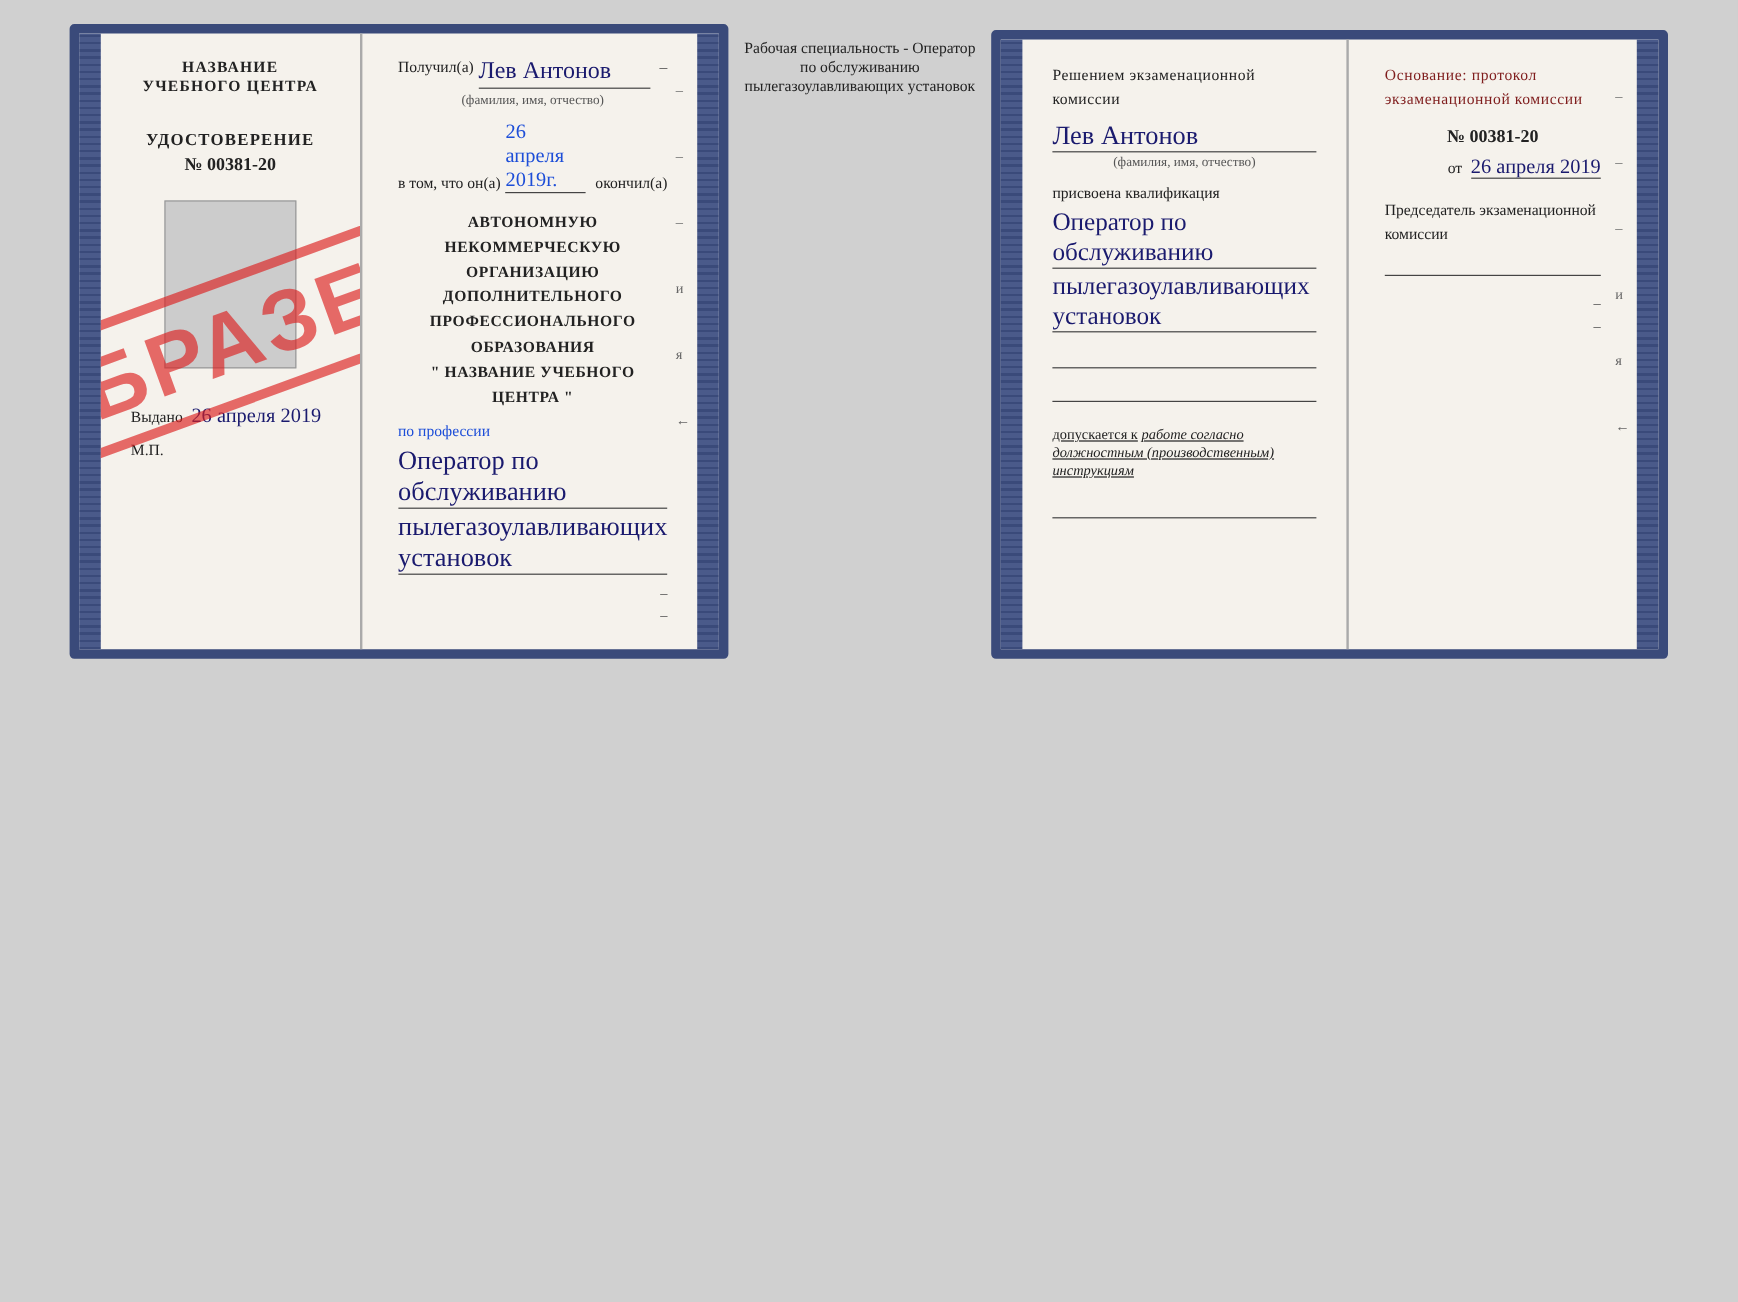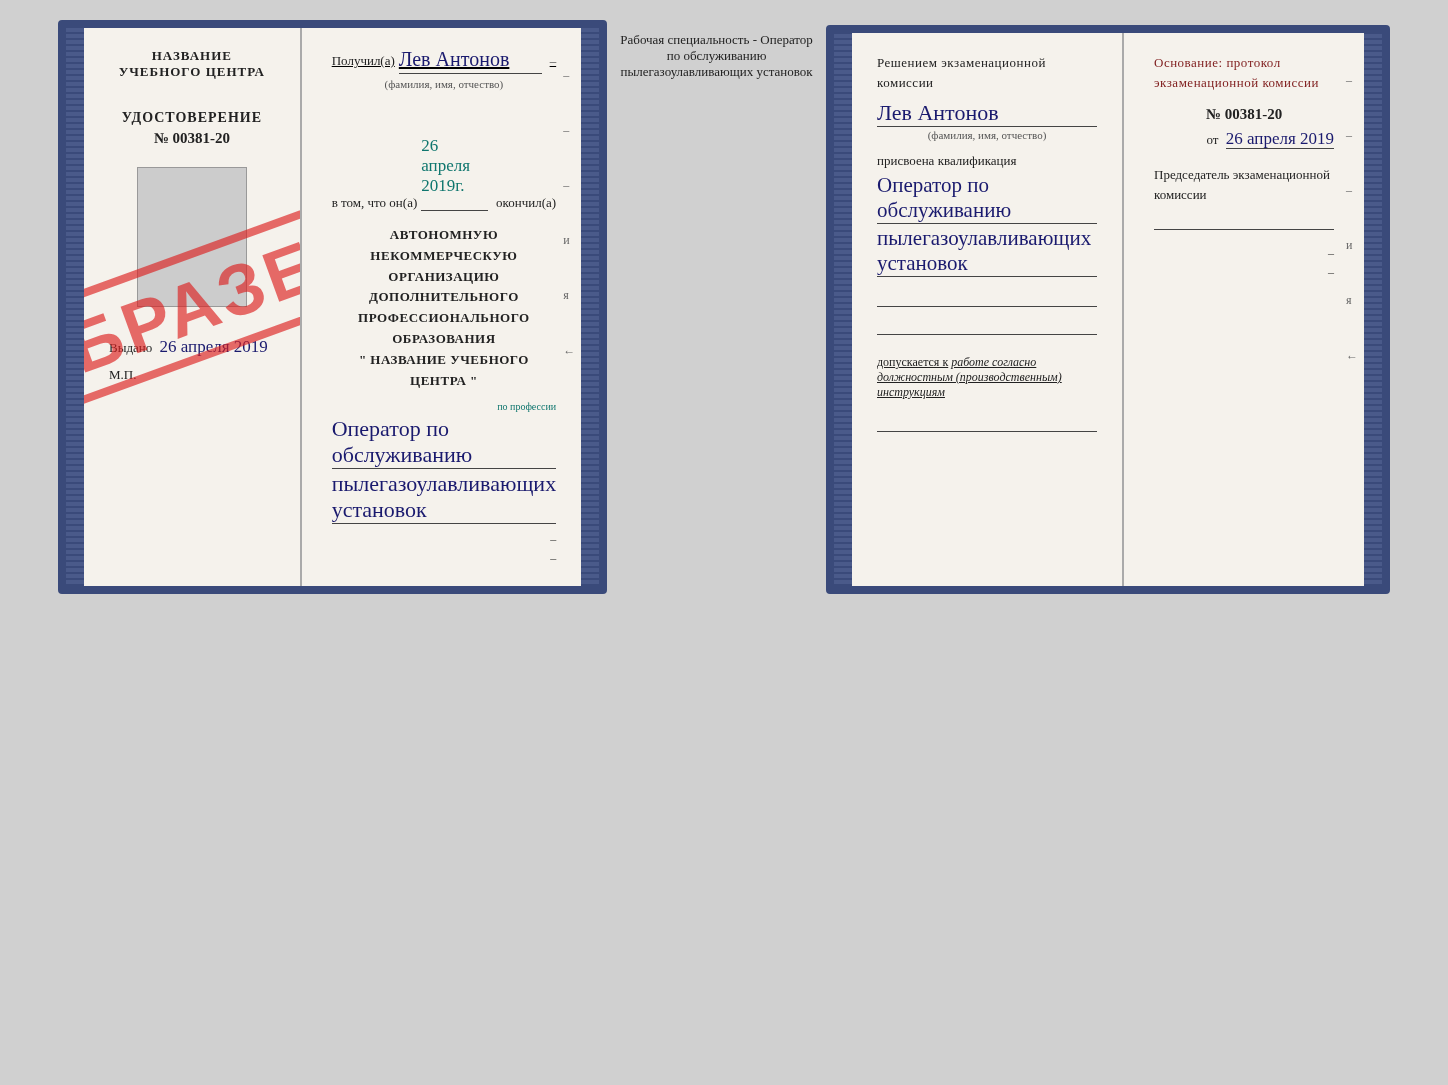--- a/index.html
+++ b/index.html
@@ -145,24 +145,23 @@
       line-height: 1.6;
       color: #222;
       margin: 10px 0;
     }
 
     .profession-block {
       margin-top: 10px;
     }
 
     .profession-label {
-      font-size: 10px;
-      color: #0f766e;
+      font-size: 13px;
+      color: #1d4ed8;
       margin-bottom: 4px;
-      text-align: right;
     }
 
     .separator-text {
       text-align: center;
       font-size: 13px;
       color: #222;
       margin: 8px 0;
       padding: 4px 0;
     }
 
@@ -287,30 +286,30 @@
         <span style="font-family:'Brush Script MT',cursive;font-size:17px;color:#1a1a6e;margin-left:4px;">26 апреля 2019</span>
       </div>
 
       <div class="mp-line">М.П.</div>
 
       <div class="obrazec-stamp">ОБРАЗЕЦ</div>
     </div>
 
     <div class="book-right" style="position:relative;">
 
-      <div style="display:flex;align-items:center;margin-bottom:4px;text-decoration:underline;">
+      <div style="display:flex;align-items:flex-start;margin-bottom:4px;">
         <span style="font-size:13px;color:#222;white-space:nowrap;margin-right:4px;">Получил(а)</span>
         <span style="font-family:'Brush Script MT',cursive;font-size:20px;color:#1a1a6e;border-bottom:1px solid #444;flex:1;padding-bottom:2px;">Лев Антонов</span>
         <span style="margin-left:8px;font-size:13px;color:#444;">–</span>
       </div>
       <div style="text-align:center;font-size:11px;color:#555;margin-bottom:10px;">(фамилия, имя, отчество)</div>
 
       <div style="display:flex;align-items:flex-end;margin-bottom:14px;">
         <span style="font-size:13px;color:#222;white-space:nowrap;margin-right:4px;">в том, что он(а)</span>
-        <span style="font-family:'Brush Script MT',cursive;font-size:17px;color:#0f766e;border-bottom:1px solid #444;padding-bottom:14px;margin-right:8px;margin-top:36px;">26 апреля 2019г.</span>
+        <span style="font-family:'Brush Script MT',cursive;font-size:17px;color:#1d4ed8;border-bottom:1px solid #444;padding-bottom:0;margin-right:8px;">26 апреля 2019г.</span>
         <span style="font-size:13px;color:#222;">окончил(а)</span>
       </div>
 
       <div class="center-text-block">
         <div>АВТОНОМНУЮ НЕКОММЕРЧЕСКУЮ ОРГАНИЗАЦИЮ</div>
         <div>ДОПОЛНИТЕЛЬНОГО ПРОФЕССИОНАЛЬНОГО ОБРАЗОВАНИЯ</div>
         <div>"  НАЗВАНИЕ УЧЕБНОГО ЦЕНТРА  "</div>
       </div>
 
       <div style="position:absolute;right:6px;top:40px;display:flex;flex-direction:column;gap:40px;font-size:12px;color:#666;">

